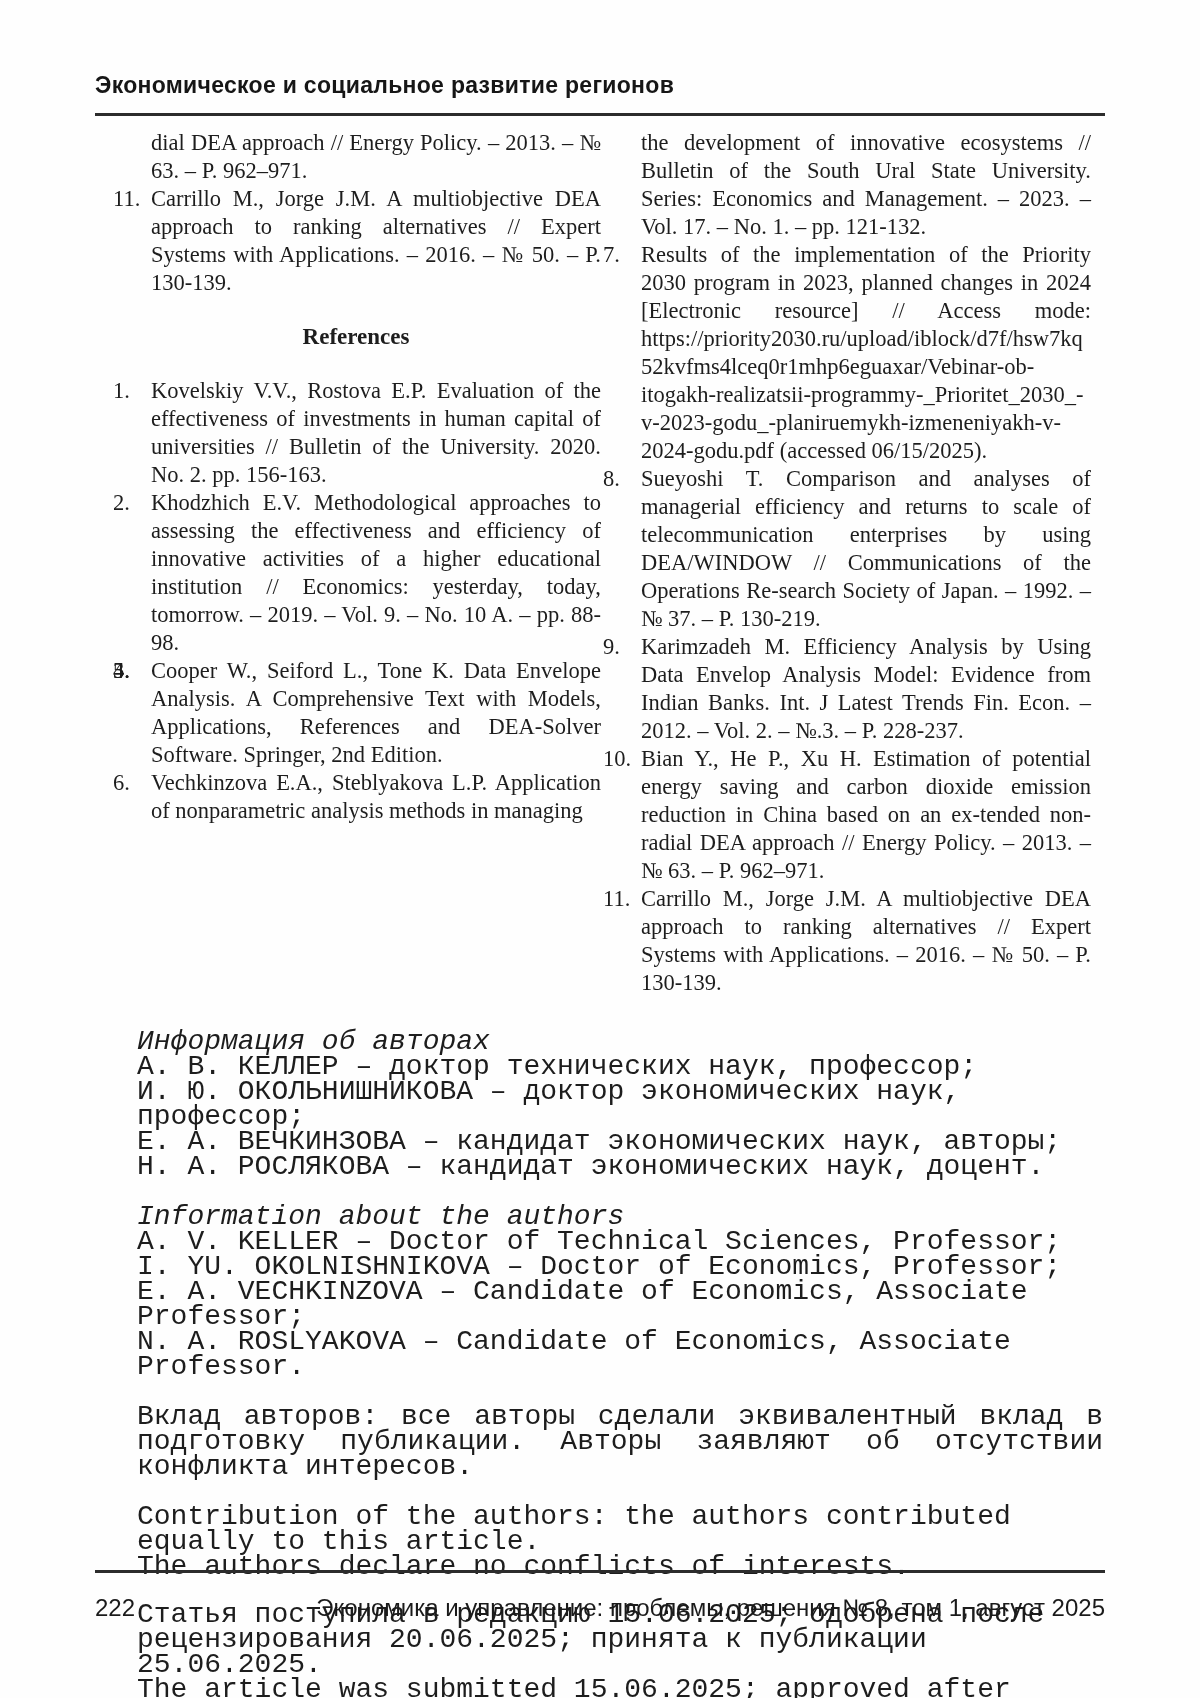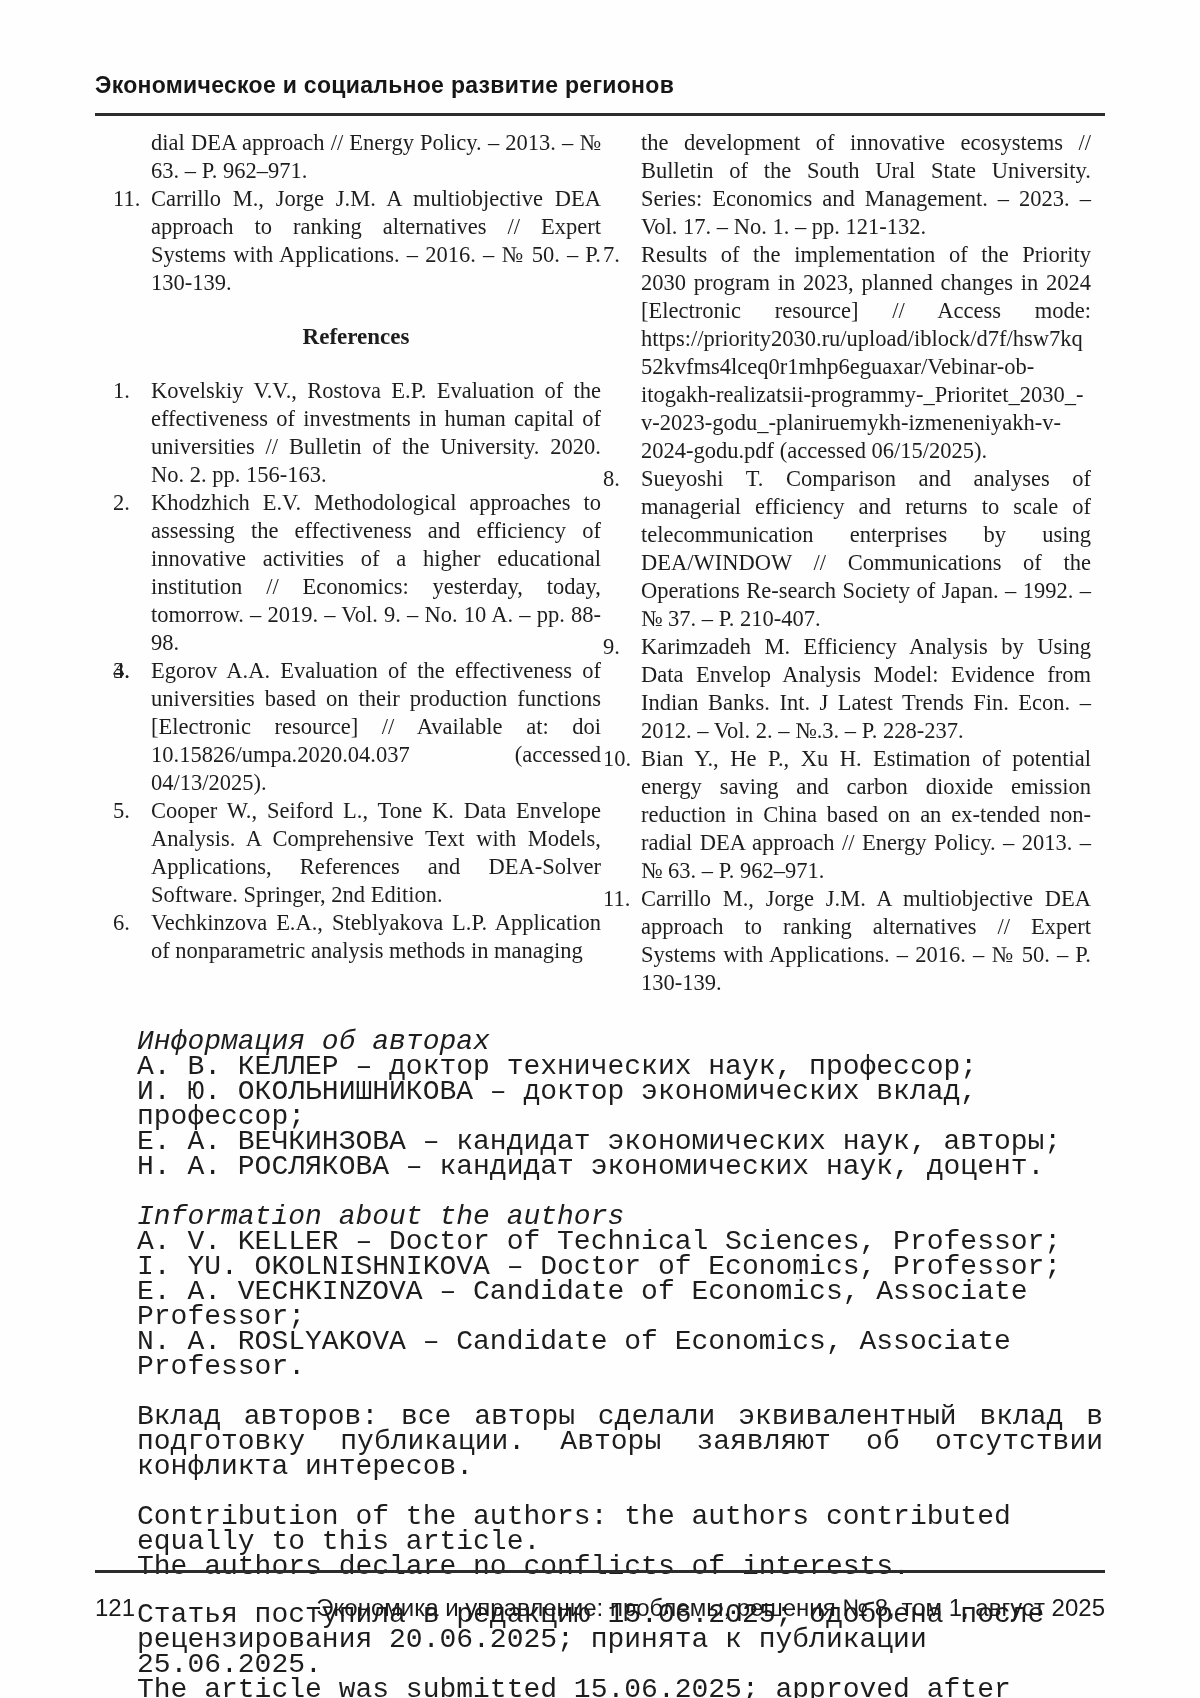--- a/index.html
+++ b/index.html
@@ -108,57 +108,57 @@
       <p class="ref">
         <span class="num">1.</span><span>Kovelskiy V.V., Rostova E.P. Evaluation of the effectiveness of investments in human capital of universities // Bulletin of the University. 2020. No. 2. pp. 156-163.</span>
       </p>
       <p class="ref">
         <span class="num">2.</span><span>Khodzhich E.V. Methodological approaches to assessing the effectiveness and efficiency of innovative activities of a higher educational institution // Economics: yesterday, today, tomorrow. – 2019. – Vol. 9. – No. 10 A. – pp. 88-98.</span>
       </p>
       <p class="ref">
         <span class="num">3.</span>
       </p>
       <p class="ref">
-        <span class="num">4.</span><span>Egorov A.A. Evaluation of the effectiveness of universities based on their production functions [Electronic resource] // Available at: doi 10.15826/umpa.2020.04.037 (accessed 04/13/2025).</span>
+        <span class="num">4.</span>
       </p>
       <p class="ref">
         <span class="num">5.</span><span>Cooper W., Seiford L., Tone K. Data Envelope Analysis. A Comprehensive Text with Models, Applications, References and DEA-Solver Software. Springer, 2nd Edition.</span>
       </p>
       <p class="ref">
         <span class="num">6.</span><span>Vechkinzova E.A., Steblyakova L.P. Application of nonparametric analysis methods in managing</span>
       </p>
     </section>
 
     <section class="col">
       <p class="cont">the development of innovative ecosystems // Bulletin of the South Ural State University. Series: Economics and Management. – 2023. – Vol. 17. – No. 1. – pp. 121-132.</p>
       <p class="ref">
         <span class="num">7.</span><span>Results of the implementation of the Priority 2030 program in 2023, planned changes in 2024 [Electronic resource] // Access mode: https://priority2030.ru/upload/iblock/d7f/hsw7kq52kvfms4lceq0r1mhp6eguaxar/Vebinar-ob-itogakh-realizatsii-programmy-_Prioritet_2030_-v-2023-godu_-planiruemykh-izmeneniyakh-v-2024-godu.pdf (accessed 06/15/2025).</span>
       </p>
       <p class="ref">
-        <span class="num">8.</span><span>Sueyoshi T. Comparison and analyses of managerial efficiency and returns to scale of telecommunication enterprises by using DEA/WINDOW // Communications of the Operations Re-search Society of Japan. – 1992. – № 37. – P. 210-407.</span>
+        <span class="num">8.</span><span>Sueyoshi T. Comparison and analyses of managerial efficiency and returns to scale of telecommunication enterprises by using DEA/WINDOW // Communications of the Operations Re-search Society of Japan. – 1992. – № 37. – P. 130-219.</span>
       </p>
       <p class="ref">
         <span class="num">9.</span><span>Karimzadeh M. Efficiency Analysis by Using Data Envelop Analysis Model: Evidence from Indian Banks. Int. J Latest Trends Fin. Econ. – 2012. – Vol. 2. – №.3. – P. 228-237.</span>
       </p>
       <p class="ref">
         <span class="num">10.</span><span>Bian Y., He P., Xu H. Estimation of potential energy saving and carbon dioxide emission reduction in China based on an ex-tended non-radial DEA approach // Energy Policy. – 2013. – № 63. – P. 962–971.</span>
       </p>
       <p class="ref">
         <span class="num">11.</span><span>Carrillo M., Jorge J.M. A multiobjective DEA approach to ranking alternatives // Expert Systems with Applications. – 2016. – № 50. – P. 130-139.</span>
       </p>
     </section>
 
   </main>
 
   <section class="info">
 
     <div>
       <p class="line info-heading">Информация об авторах</p>
       <p class="line">А. В. КЕЛЛЕР – доктор технических наук, профессор;</p>
-      <p class="line">И. Ю. ОКОЛЬНИШНИКОВА – доктор экономических вклад, профессор;</p>
+      <p class="line">И. Ю. ОКОЛЬНИШНИКОВА – доктор экономических наук, профессор;</p>
       <p class="line">Е. А. ВЕЧКИНЗОВА – кандидат экономических наук, авторы;</p>
       <p class="line">Н. А. РОСЛЯКОВА – кандидат экономических наук, доцент.</p>
     </div>
 
     <div class="block-gap-md">
       <p class="line info-heading">Information about the authors</p>
       <p class="line">A. V. KELLER – Doctor of Technical Sciences, Professor;</p>
       <p class="line">I. YU. OKOLNISHNIKOVA – Doctor of Economics, Professor;</p>
       <p class="line">E. A. VECHKINZOVA – Candidate of Economics, Associate Professor;</p>
       <p class="line">N. A. ROSLYAKOVA – Candidate of Economics, Associate Professor.</p>
@@ -176,18 +176,18 @@
     <div class="block-gap-sm">
       <p class="line">Статья поступила в редакцию 15.06.2025; одобрена после рецензирования 20.06.2025; принята к публикации 25.06.2025.</p>
       <p class="line">The article was submitted 15.06.2025; approved after reviewing 20.06.2025; accepted for publication 25.06.2025.</p>
     </div>
 
   </section>
 
   <footer class="footer">
     <div class="footer-rule"></div>
     <div class="footer-row">
-      <span>121</span>
+      <span>222</span>
       <span>Экономика и управление: проблемы, решения № 8, том 1, август 2025</span>
     </div>
   </footer>
 
 </div>
 
 </body></html>

